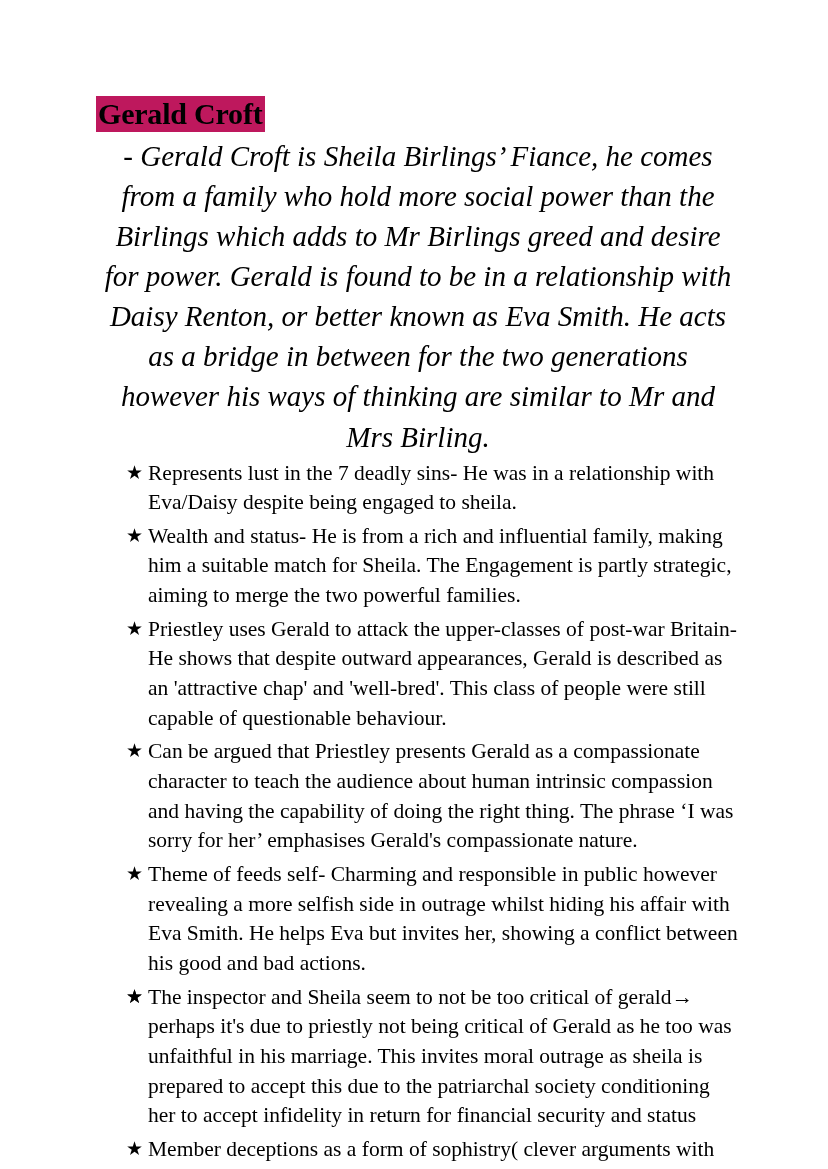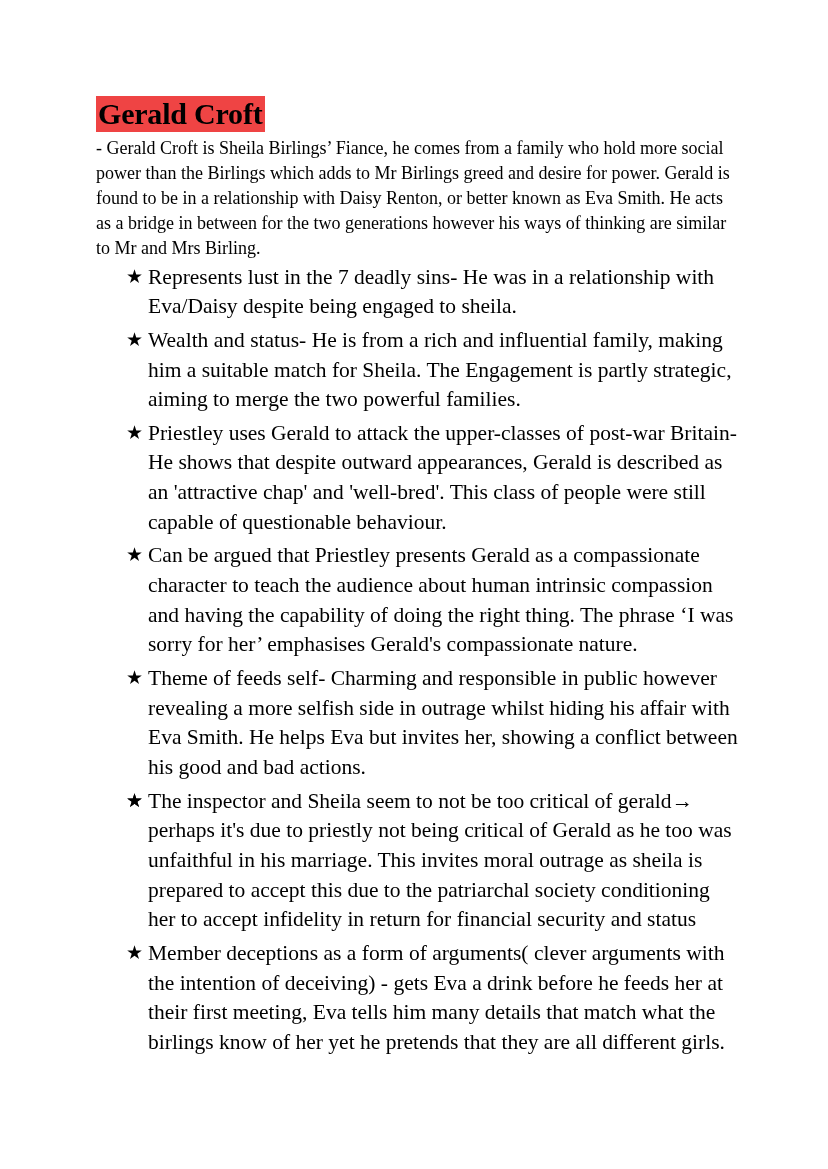--- a/index.html
+++ b/index.html
@@ -26,31 +26,32 @@
 
   .doc-title {
     font-size: 30px;
     font-weight: bold;
     line-height: 1.08;
     margin: 0 0 6px 0;
     letter-spacing: -0.2px;
   }
   .doc-title .hl,
   .section-heading .hl {
-    background: #ef4444;
+    background: #be185d;
     padding: 1px 2px 2px 2px;
     box-decoration-break: clone;
     -webkit-box-decoration-break: clone;
   }
 
   .intro {
-    font-size: 18px;
+    font-size: 29px;
     line-height: 1.38;
     margin: 0 0 2px 0;
-    text-align: left;
+    text-align: center;
+    font-style: italic;
   }
 
   .section-heading {
     font-size: 27px;
     font-weight: bold;
     line-height: 1.15;
     margin: 6px 0 4px 0;
     letter-spacing: -0.1px;
   }
 
@@ -87,16 +88,16 @@
 
 
   <ul class="key-ideas">
       <li><span class="star">★</span><span><span class="b">Represents lust in the 7 deadly sins-</span><span> He was in a relationship with Eva/Daisy despite being engaged to sheila.</span></span></li>
       <li><span class="star">★</span><span><span>Wealth and status- He is from a rich and influential family, making him a suitable match for Sheila. The Engagement is partly strategic, aiming to merge the two powerful families.</span></span></li>
       <li><span class="star">★</span><span><span>Priestley </span><span class="b">uses Gerald to attack the upper-classes of post-war</span><span> Britain- He shows that despite outward appearances, Gerald is described as an </span><span class="b">'attractive chap'</span><span> and </span><span class="b">'well-bred'</span><span>. This class of people were still capable of questionable behaviour.</span></span></li>
       <li><span class="star">★</span><span><span>Can be argued that Priestley presents </span><span class="b">Gerald as a compassionate character to teach the audience about human intrinsic compassion</span><span> and having the </span><span class="b">capability of doing the right thing.</span><span> The phrase </span><span class="b">‘I was sorry for her’</span><span> emphasises Gerald's compassionate nature.</span></span></li>
       <li><span class="star">★</span><span><span class="b">Theme of feeds self- Charming and responsible in public</span><span> however revealing a more </span><span class="b">selfish side in outrage</span><span> whilst hiding his affair with Eva Smith. He helps Eva but invites her, showing a </span><span class="b">conflict between his good and bad actions.</span></span></li>
       <li><span class="star">★</span></li>
       <li><span class="star">★</span><span><span class="b">The inspector and Sheila seem to not be too critical of gerald→ perhaps it's due to priestly not being critical of Gerald as he too was unfaithful in his marriage</span><span>. This invites moral outrage as sheila is prepared to accept this due to the patriarchal society conditioning her to accept infidelity in return for financial security and status</span></span></li>
-      <li><span class="star">★</span><span><span>Member deceptions as a form of </span><span class="b">arguments</span><span>( clever arguments with the intention of deceiving) - gets Eva a drink before he feeds her at their first meeting, Eva tells him many details that match what the birlings know of her yet he pretends that they are all different girls.</span></span></li>
+      <li><span class="star">★</span><span><span>Member deceptions as a form of </span><span class="b">sophistry</span><span>( clever arguments with the intention of deceiving) - gets Eva a drink before he feeds her at their first meeting, Eva tells him many details that match what the birlings know of her yet he pretends that they are all different girls.</span></span></li>
     </ul>
 
 </div>
 
 </body></html>

